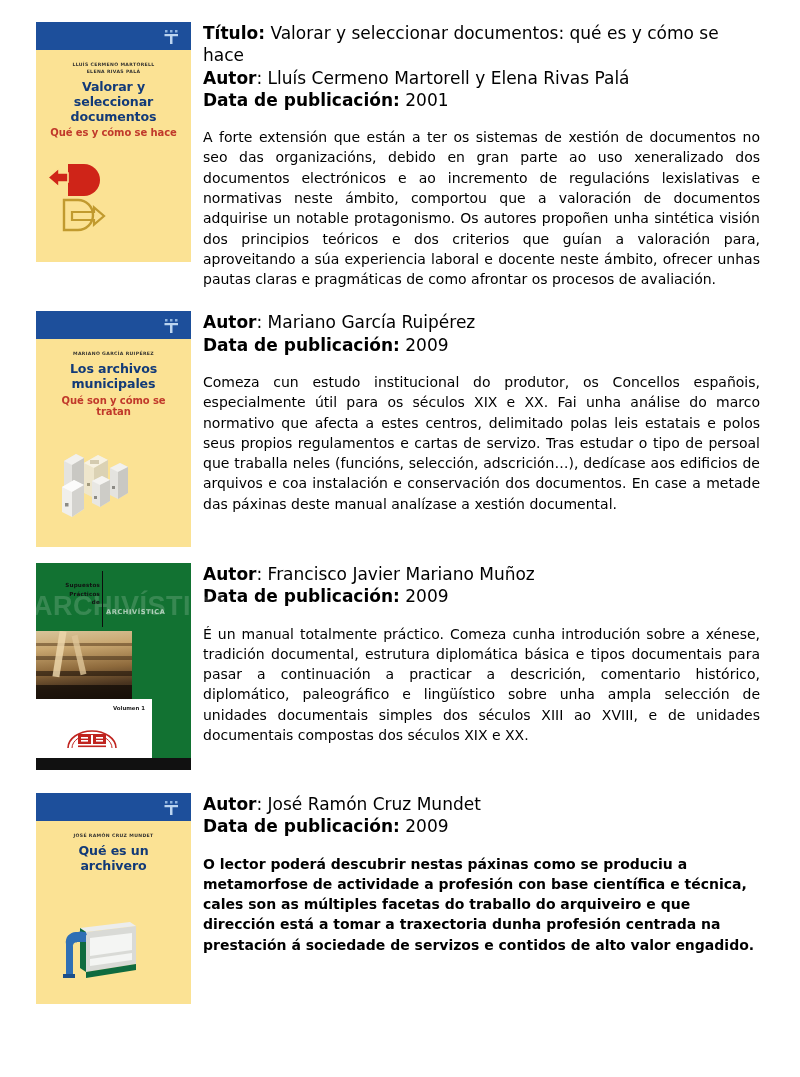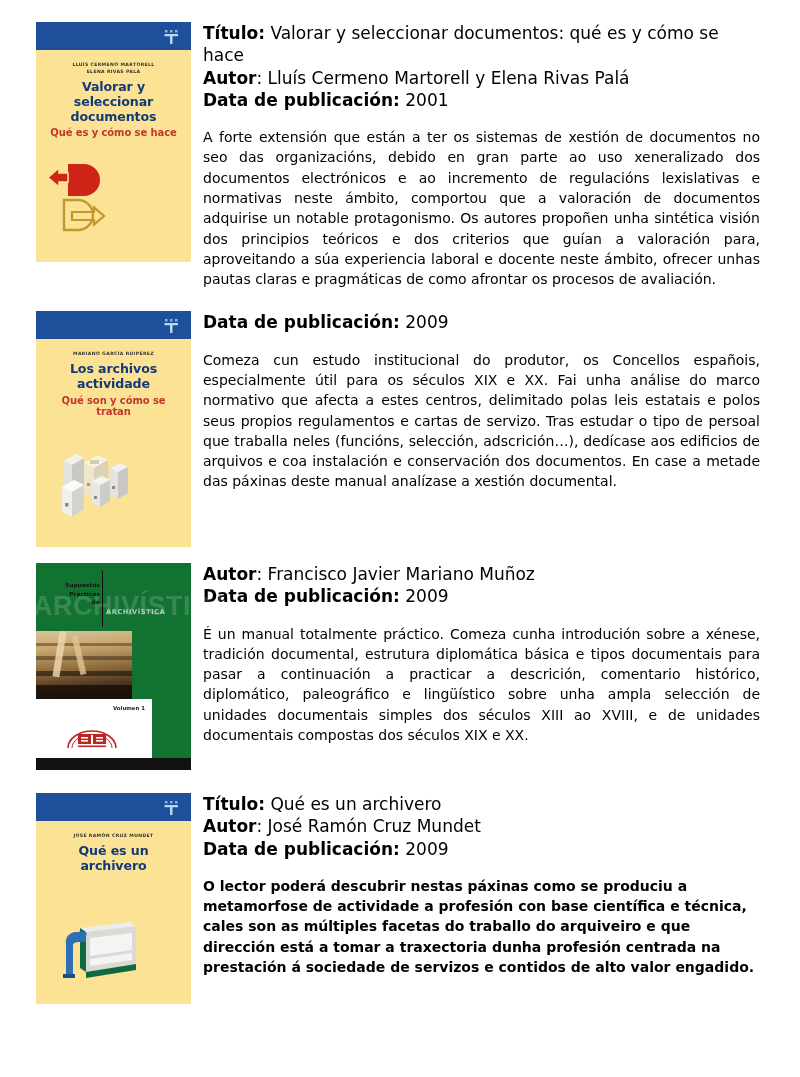--- a/index.html
+++ b/index.html
@@ -290,21 +290,21 @@
             <rect x="14" y="4" width="5" height="5" fill="#8fb4e0"></rect>
             <rect x="24" y="4" width="5" height="5" fill="#8fb4e0"></rect>
             <rect x="3" y="12" width="27" height="4.5" fill="#bcd5f0"></rect>
             <rect x="14" y="12" width="5" height="20" fill="#bcd5f0"></rect>
           </svg>
         </div>
         <div class="trea-body">
           <div class="cover-author">
             <div>MARIANO GARCÍA RUIPÉREZ</div>
           </div>
-          <div class="cover-title">Los archivos actividade</div>
+          <div class="cover-title">Los archivos municipales</div>
           <div class="cover-sub">Qué son y cómo se tratan</div>
           <div class="cover-art" style="margin-top:24px;">
             <svg class="art-boxes" viewBox="0 0 90 82">
 
               <g>
                 <polygon points="18,20 30,13 38,17 38,52 26,59 18,55" fill="#e4e3df"></polygon>
                 <polygon points="18,20 30,13 38,17 26,24" fill="#f2f1ee"></polygon>
                 <polygon points="26,24 38,17 38,52 26,59" fill="#c9c8c3"></polygon>
                 <rect x="21" y="44" width="3" height="3" fill="#8c8b86"></rect>
               </g>
@@ -339,20 +339,24 @@
                 <rect x="19" y="62" width="3.5" height="3.5" fill="#8c8b86"></rect>
               </g>
             </svg>
           </div>
           <div class="cover-pad-bottom" style="height:20px;"></div>
         </div>
       </div>
     </div>
     <div class="entry-text-col">
       <div class="meta">
+        <p class="meta-line">
+          <span class="meta-label">Autor</span><span>:</span>
+          <span class="meta-value">Mariano García Ruipérez</span>
+        </p>
         <p class="meta-line">
           <span class="meta-label">Data de publicación:</span>
           <span class="meta-value">2009</span>
         </p>
       </div>
       <p class="desc">Comeza cun estudo institucional do produtor, os Concellos españois, especialmente útil para os séculos  XIX e  XX. Fai unha análise do marco normativo que afecta a estes centros, delimitado polas leis estatais e polos seus propios regulamentos e cartas de servizo. Tras estudar o tipo de persoal que traballa neles (funcións, selección, adscrición…), dedícase aos edificios de arquivos e coa instalación e conservación dos documentos. En case a metade das páxinas deste manual analízase a xestión documental.</p>
     </div>
   </div>
 
   <div class="entry" style="margin-top:16px;">
@@ -439,24 +443,20 @@
               <rect x="17" y="72" width="12" height="4" fill="#1c4f8a"></rect>
             </svg>
           </div>
           <div class="cover-pad-bottom" style="height:18px;"></div>
         </div>
       </div>
     </div>
     <div class="entry-text-col">
       <div class="meta">
         <p class="meta-line">
-          <span class="meta-label">Título:</span>
-          <span class="meta-value">Qué es un archivero</span>
-        </p>
-        <p class="meta-line">
           <span class="meta-label">Autor</span><span>:</span>
           <span class="meta-value">José Ramón Cruz Mundet</span>
         </p>
         <p class="meta-line">
           <span class="meta-label">Data de publicación:</span>
           <span class="meta-value">2009</span>
         </p>
       </div>
       <p class="desc left">O lector poderá descubrir nestas páxinas como se produciu a metamorfose de actividade a profesión con base científica e técnica, cales son as múltiples facetas do traballo do arquiveiro e que dirección está a tomar a traxectoria dunha profesión centrada na prestación á sociedade de servizos e contidos de alto valor engadido.</p>
     </div>

